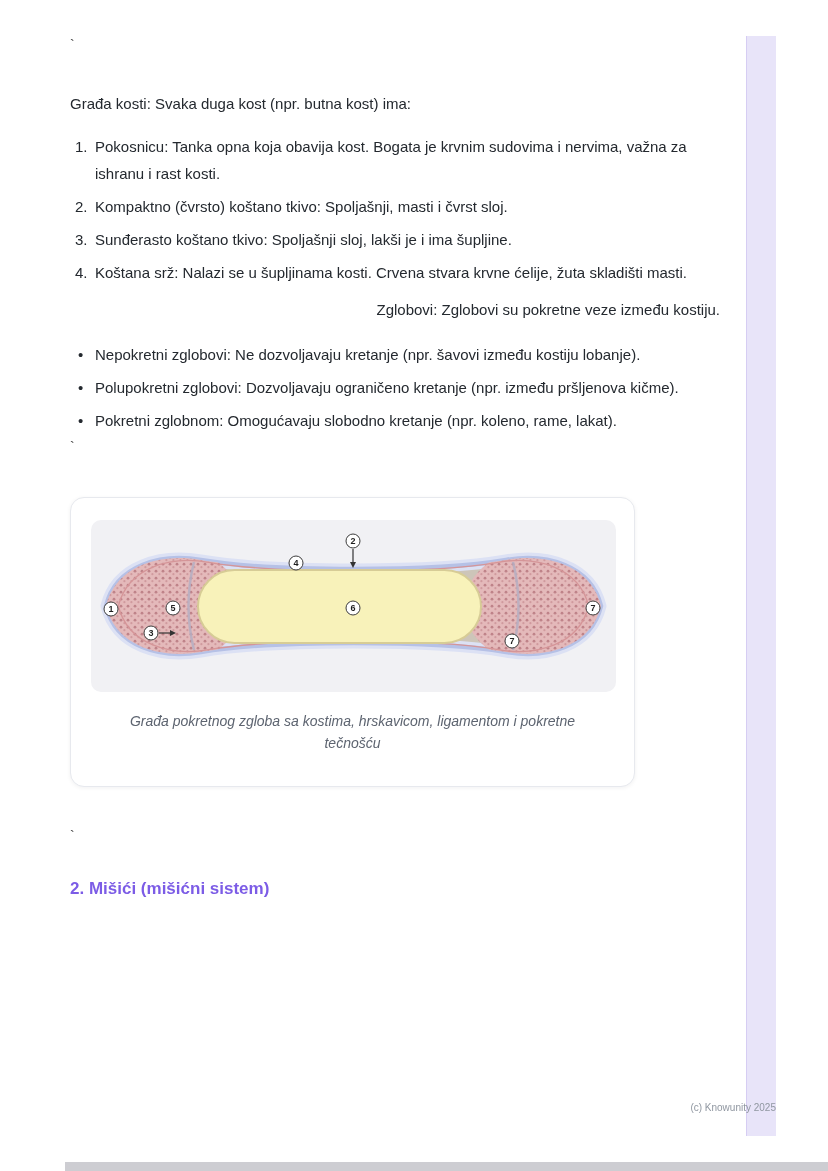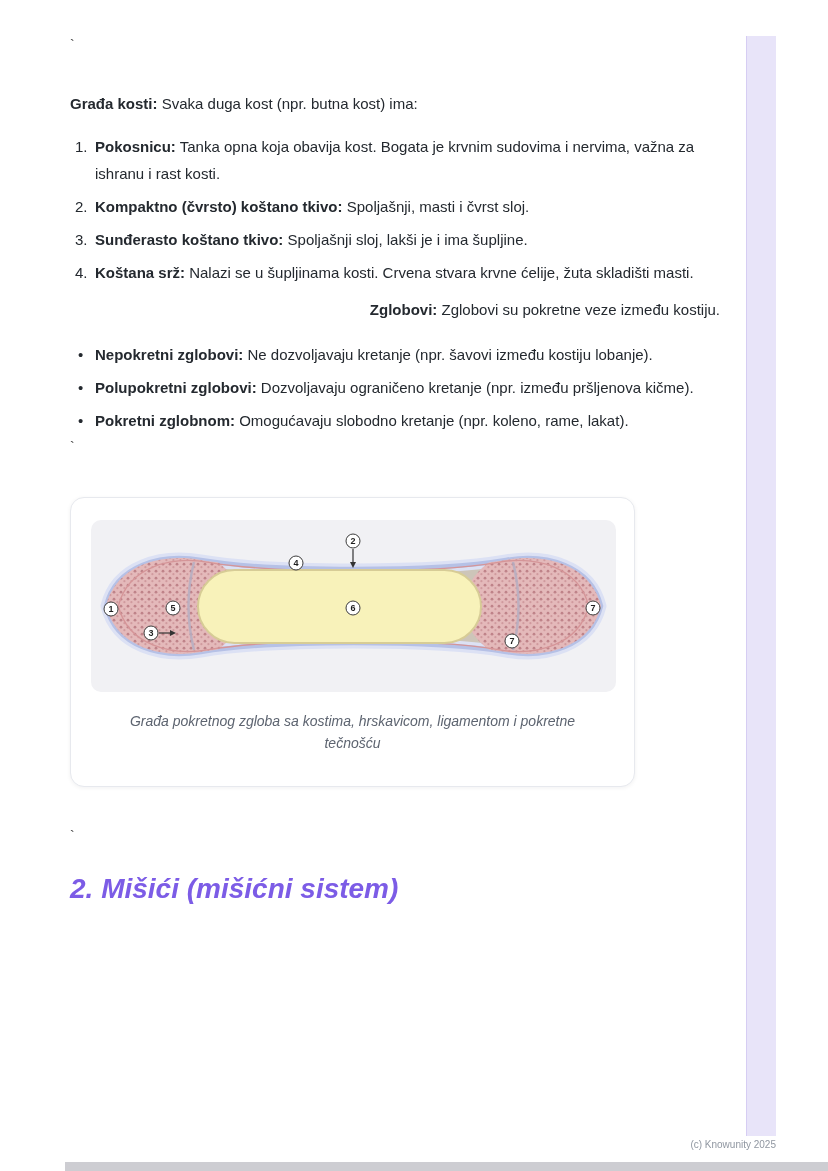--- a/index.html
+++ b/index.html
@@ -7,21 +7,21 @@
   body {
     width:828px; height:1171px; position:relative; overflow:hidden;
     font-family:"Liberation Sans", sans-serif;
     color:#24292f; font-size:15px; line-height:27px;
   }
   .content { position:absolute; left:70px; top:0; width:650px; padding-top:36px; }
   .tick { font-size:14px; line-height:18px; color:#3a3a3a; }
   .tick-mid { margin-top:4px; }
   .tick-bot { margin-top:40px; }
   .p-intro { margin-top:36px; }
-  strong, .b { font-weight:700; }
+  strong, .b { font-weight:400; }
   ol.num, ul.bul { list-style:none; margin-top:16px; }
   ul.bul { margin-top:18px; }
   li { display:flex; margin-top:6px; padding-left:5px; }
   ol.num > li:first-child, ul.bul > li:first-child { margin-top:0; }
   .num .marker { flex:0 0 20px; }
   ul.bul li { padding-left:8px; }
   .bul .marker { flex:0 0 17px; font-size:15px; }
   .li-text { flex:1; }
   .p-joints { margin-top:10px;text-align:right; }
 
@@ -41,33 +41,32 @@
     font-size:9px; font-weight:700; line-height:1;
     display:flex; align-items:center; justify-content:center;
     transform:translate(-50%,-50%);
   }
   .caption {
     margin-top:18px; font-style:italic; font-size:14px; line-height:22px;
     color:#5d6470; text-align:center; max-width:470px;
     margin-left:auto; margin-right:auto;
   }
   h2.section-heading {
-    margin-top:30px; font-size:28px; line-height:28px; font-weight:700;
+    margin-top:30px; font-size:17px; line-height:28px; font-weight:700;
     color:var(--heading-accent, #7c5ce6);
-    font-style:italic;
   }
   .p-muscles { margin-top:22px; }
 
   .edge-strip {
     position:absolute; left:746px; top:36px; width:30px; height:1100px;
     background:var(--edge-strip, #e8e4f9);
     border-left:1px solid #d6cdf3;
   }
   .footer-note {
-    position:absolute; top:1138px; right:52px;
+    position:absolute; top:1101px; right:52px;
     font-size:10px; line-height:14px; color:#9097a1; z-index:2;
   }
   .page-break-strip {
     position:absolute; left:65px; right:0; bottom:0; height:9px;
     background:#cdcdd2;
   }
 </style>
 </head>
 <body>
 

